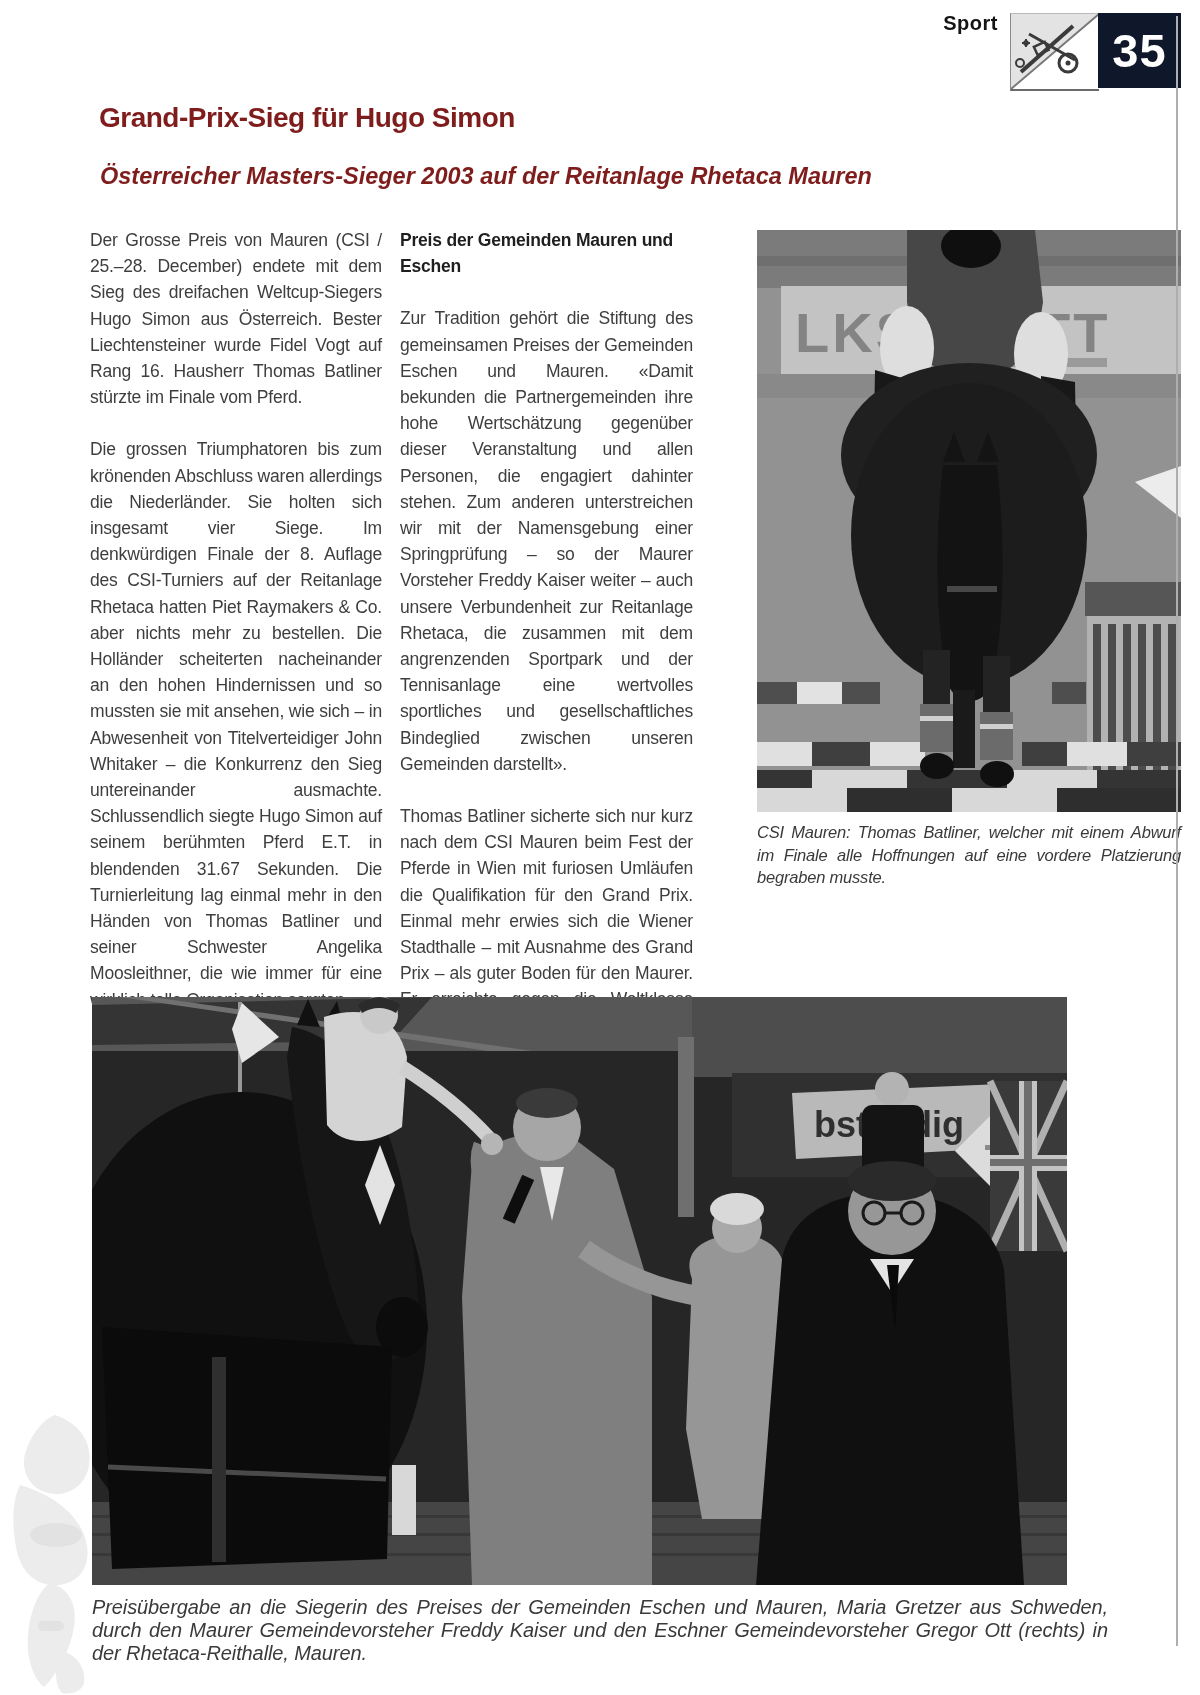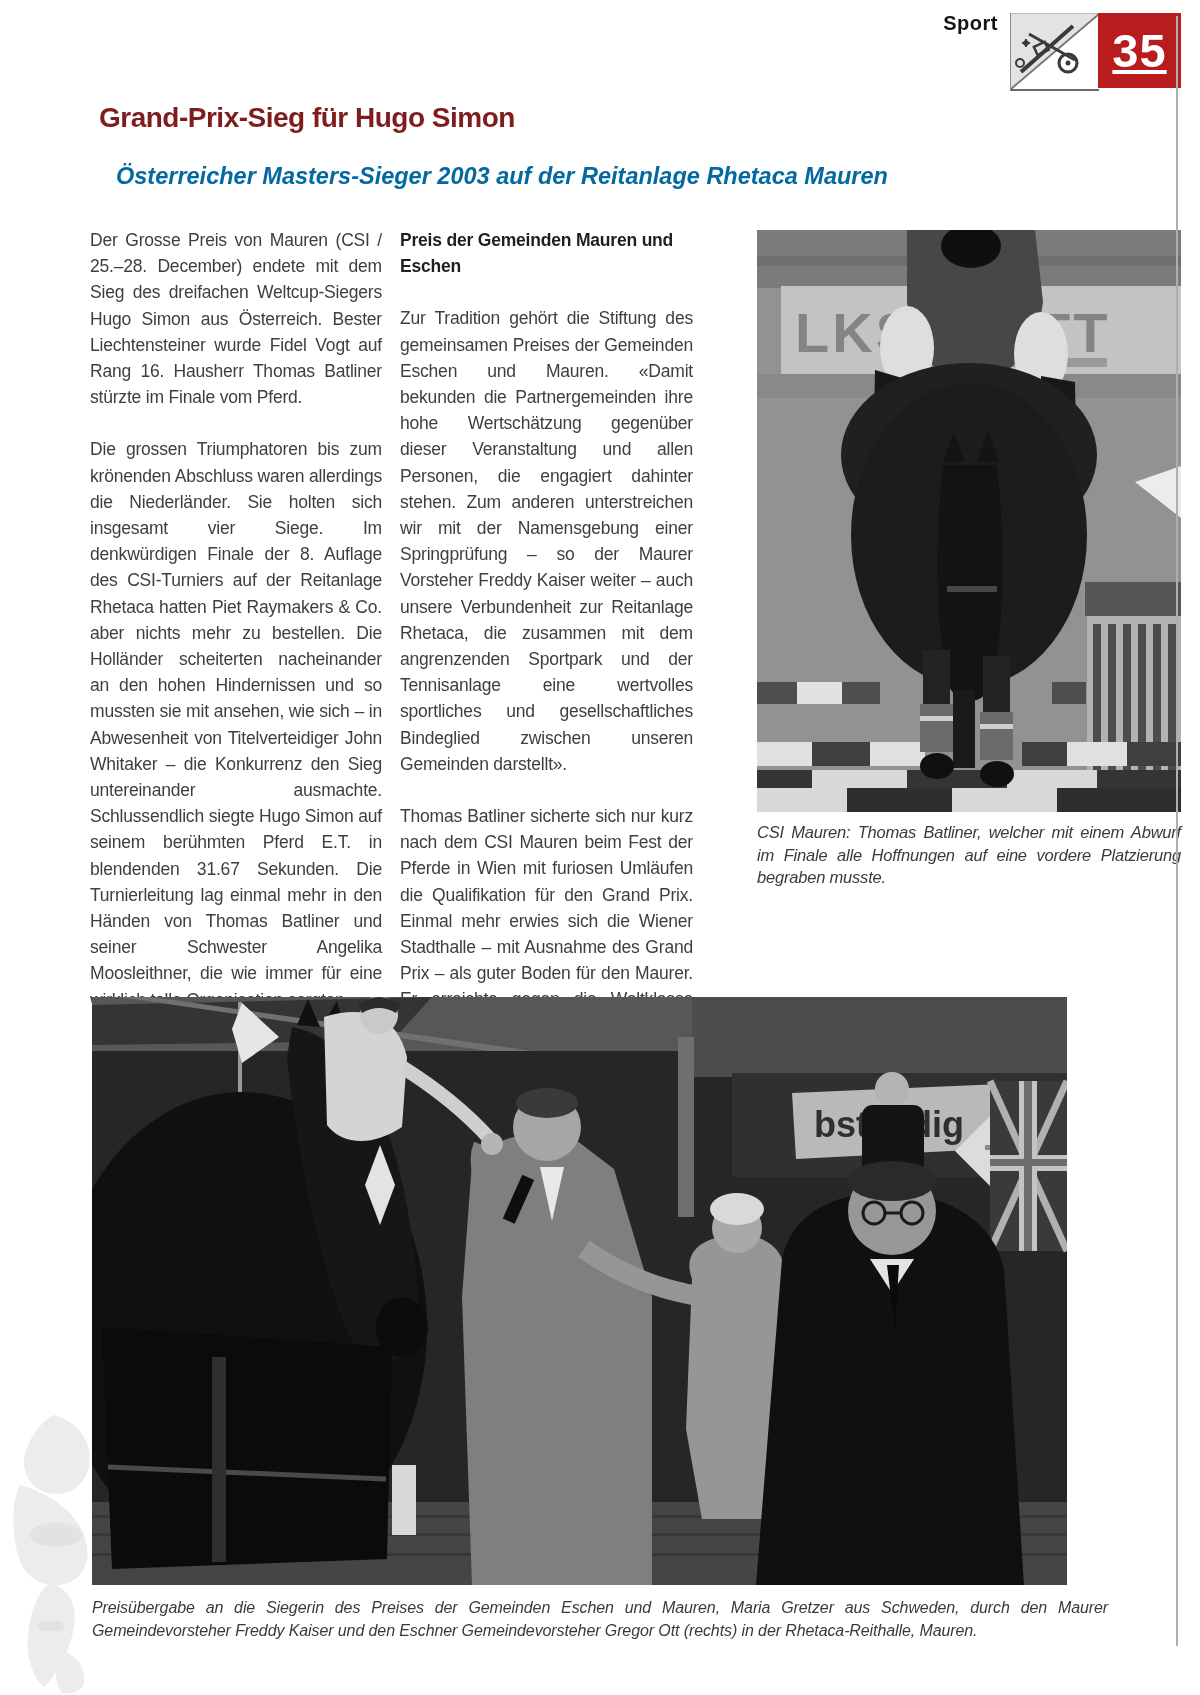--- a/index.html
+++ b/index.html
@@ -7,45 +7,45 @@
     width:1200px;height:1695px;background:#ffffff;position:relative;
     font-family:"Liberation Sans", sans-serif;color:#3e3e3e;overflow:hidden;
   }
   .abs{position:absolute;}
 
   
   #sport-label{left:800px;top:12px;width:198px;text-align:right;
     font-size:20px;font-weight:bold;color:#141414;letter-spacing:.5px;}
   #section-icon-box{left:1010px;top:13px;width:88px;height:75px;
     border-left:1px solid #8a8a8a;border-bottom:2px solid #6a6a6a;border-top:1px solid #bbb;}
-  #page-number-box{left:1098px;top:13px;width:83px;height:75px;background:#b91c1c;
+  #page-number-box{left:1098px;top:13px;width:83px;height:75px;background:#0f172a;
     display:flex;align-items:center;justify-content:center;
-    color:#ffffff;font-size:47px;font-weight:bold;letter-spacing:1px;text-decoration:underline;}
+    color:#ffffff;font-size:47px;font-weight:bold;letter-spacing:1px;}
 
   
   #page-title{left:99px;top:102px;font-size:28px;font-weight:bold;color:#7f1d1d;
     letter-spacing:-.5px;white-space:nowrap;}
   #page-subtitle{left:100px;top:163px;font-size:23.5px;font-weight:bold;font-style:italic;
-    color:#0369a1;white-space:nowrap;margin-left:16px;}
+    color:#7f1d1d;white-space:nowrap;}
 
   
   .col{position:absolute;top:227px;font-size:17.5px;line-height:26.2px;
     text-align:justify;color:#3e3e3e;letter-spacing:-.2px;}
   #column-1{left:90px;width:292px;}
   #column-2{left:400px;width:293px;}
   .col p{margin:0 0 26px 0;}
   .col h3{margin:0 0 26px 0;font-size:17.5px;line-height:26.2px;font-weight:bold;
     color:#1f1f1f;text-align:left;}
 
   
   #top-photo{left:757px;top:230px;width:424px;height:582px;overflow:hidden;}
   #top-photo-caption{left:757px;top:821px;width:424px;font-size:16.5px;line-height:22.5px;
     font-style:italic;color:#3a3a3a;text-align:justify;letter-spacing:-.2px;}
   #bottom-photo{left:92px;top:997px;width:975px;height:588px;overflow:hidden;}
-  #bottom-photo-caption{left:92px;top:1596px;width:1016px;font-size:16px;line-height:23px;
+  #bottom-photo-caption{left:92px;top:1596px;width:1016px;font-size:20px;line-height:23px;
     font-style:italic;color:#3a3a3a;text-align:justify;letter-spacing:-.1px;}
 
   
   #page-edge-line{left:1176px;top:16px;width:2px;height:1630px;background:#aeaeae;}
   #watermark{left:0px;top:1415px;width:120px;height:280px;}
 </style>
 </head>
 <body>
 
 <div class="abs" id="sport-label">Sport</div>

